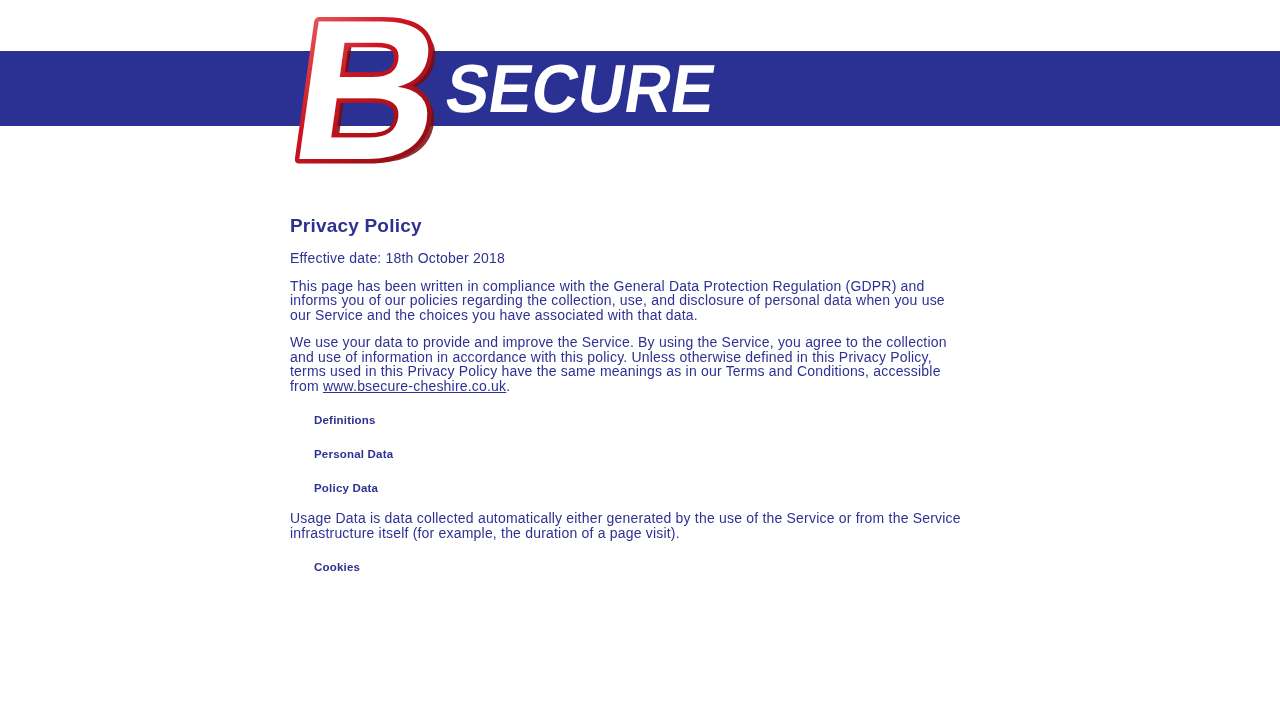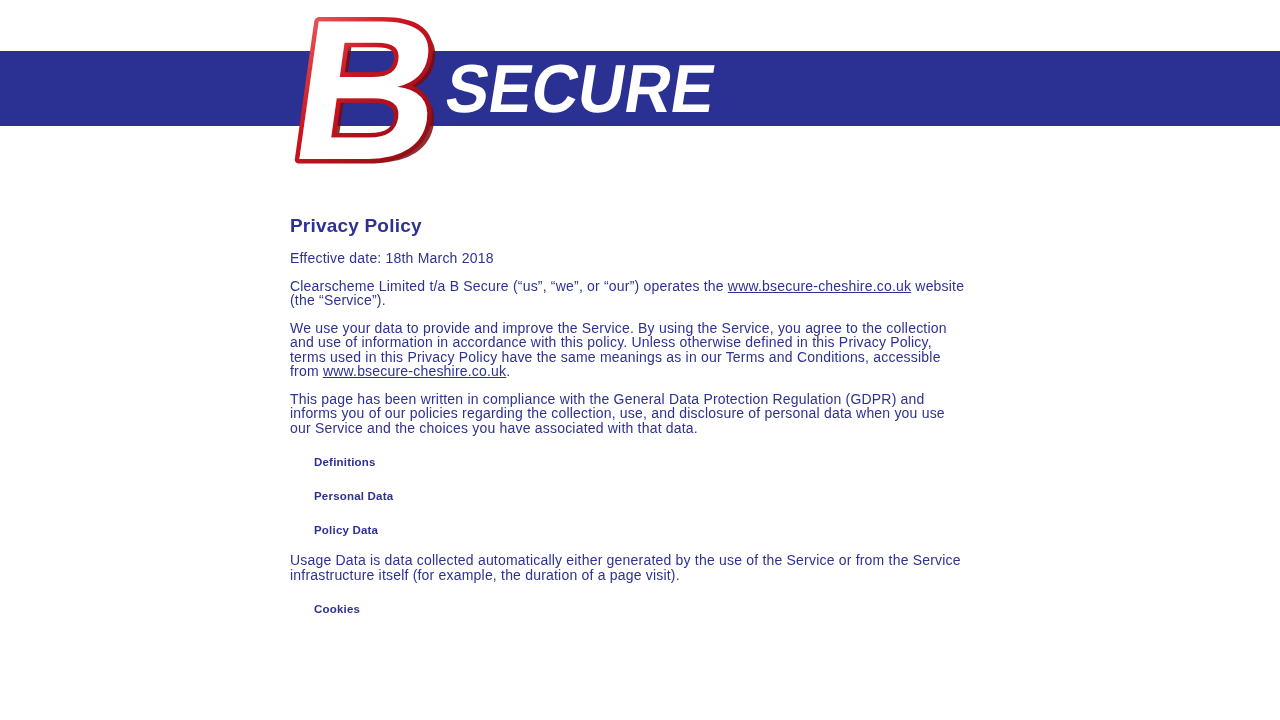--- a/index.html
+++ b/index.html
@@ -74,27 +74,26 @@
     </g>
   </g>
   <g transform="translate(159,112) skewX(-9)">
     <text class="logo-secure-text" x="0" y="0" textLength="268" lengthAdjust="spacingAndGlyphs">SECURE</text>
   </g>
 </svg>
 
 <main class="content">
   <h1>Privacy Policy</h1>
 
-  <p>Effective date: 18th March 2018</p>
+  <p>Effective date: 18th October 2018</p>
 
-  <p><span>Clearscheme Limited t/a B Secure (“us”, “we”, or “our”) operates the </span><a>www.bsecure-cheshire.co.uk</a><span> website (the “Service”).</span></p>
+
+  <p>This page has been written in compliance with the General Data Protection Regulation (GDPR) and informs you of our policies regarding the collection, use, and disclosure of personal data when you use our Service and the choices you have associated with that data.</p>
 
   <p><span>We use your data to provide and improve the Service. By using the Service, you agree to the collection and use of information in accordance with this policy. Unless otherwise defined in this Privacy Policy, terms used in this Privacy Policy have the same meanings as in our Terms and Conditions, accessible from </span><a>www.bsecure-cheshire.co.uk</a><span>.</span></p>
-
-  <p>This page has been written in compliance with the General Data Protection Regulation (GDPR) and informs you of our policies regarding the collection, use, and disclosure of personal data when you use our Service and the choices you have associated with that data.</p>
 
   <h3>Definitions</h3>
 
   <h4>Personal Data</h4>
 
   <h4>Policy Data</h4>
   <p>Usage Data is data collected automatically either generated by the use of the Service or from the Service infrastructure itself (for example, the duration of a page visit).</p>
 
   <h4>Cookies</h4>
 

